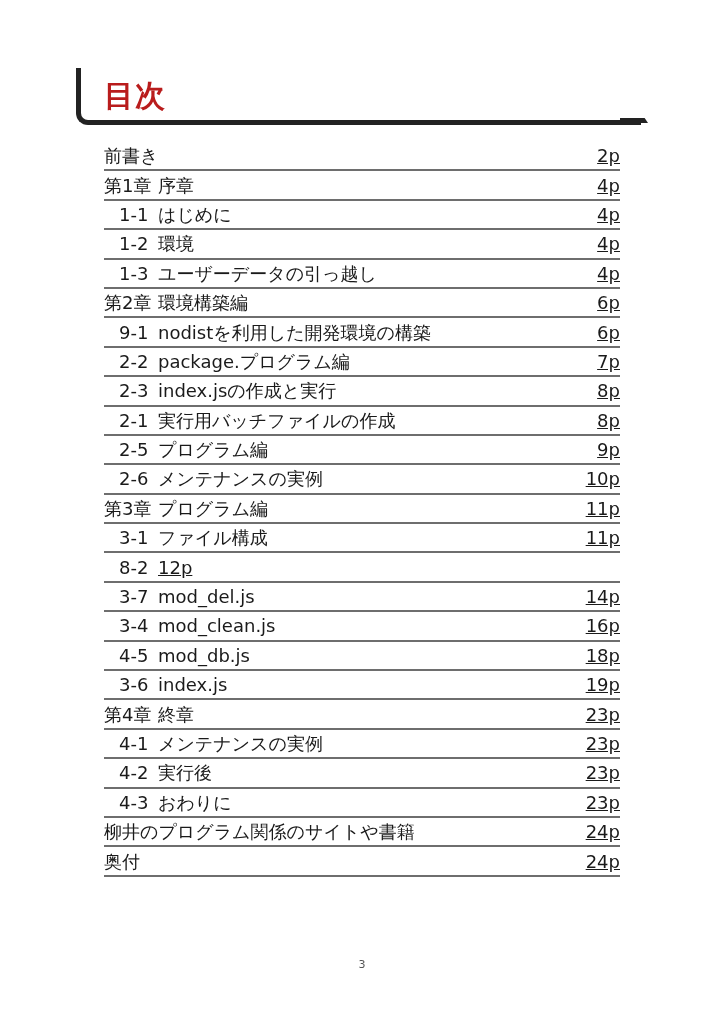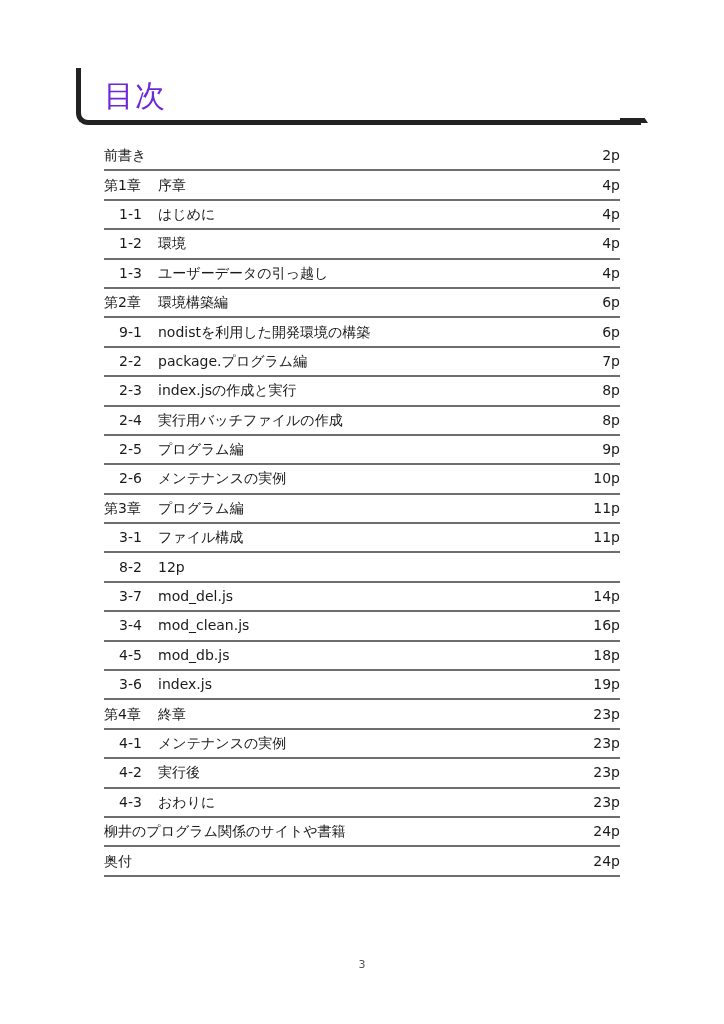--- a/index.html
+++ b/index.html
@@ -32,42 +32,42 @@
       width: 28px;
       height: 5px;
       background: #222222;
       clip-path: polygon(0 0, 88% 0, 100% 100%, 0 100%);
     }
     .page-title {
       position: absolute;
       left: 104px;
       top: 76px;
       font-size: 30px;
-      font-weight: normal;
+      font-weight: bold;
       letter-spacing: 1px;
-      color: #6d28d9;
+      color: #b91c1c;
       margin: 0;
       line-height: 40px;
     }
     .toc {
       position: absolute;
       left: 104px;
       top: 142px;
       width: 516px;
       margin: 0;
       padding: 0;
       list-style: none;
     }
     .toc-row {
       display: flex;
       align-items: center;
       height: 27.4px;
       border-bottom: 2px solid #6e6e6e;
       margin-bottom: 0;
-      font-size: 14px;
+      font-size: 18px;
       line-height: 27px;
       box-sizing: content-box;
     }
     .toc-row .num {
       display: inline-block;
       width: 54px;
       flex: 0 0 auto;
       white-space: nowrap;
     }
     .toc-row.section .num {
@@ -78,20 +78,21 @@
       width: 54px;
     }
     .toc-row .label {
       flex: 1 1 auto;
       white-space: nowrap;
     }
     .toc-row .page {
       flex: 0 0 auto;
       text-align: right;
       white-space: nowrap;
+      text-decoration: underline;
     }
     .page-number {
       position: absolute;
       left: 0;
       width: 724px;
       top: 958px;
       text-align: center;
       font-size: 11px;
       color: #555555;
     }
@@ -142,21 +143,21 @@
       <span class="num">2-2</span>
       <span class="label">package.プログラム編</span>
       <span class="page">7p</span>
     </li>
     <li class="toc-row section">
       <span class="num">2-3</span>
       <span class="label">index.jsの作成と実行</span>
       <span class="page">8p</span>
     </li>
     <li class="toc-row section">
-      <span class="num">2-4</span>
+      <span class="num">2-1</span>
       <span class="label">実行用バッチファイルの作成</span>
       <span class="page">8p</span>
     </li>
     <li class="toc-row section">
       <span class="num">2-5</span>
       <span class="label">プログラム編</span>
       <span class="page">9p</span>
     </li>
     <li class="toc-row section">
       <span class="num">2-6</span>

